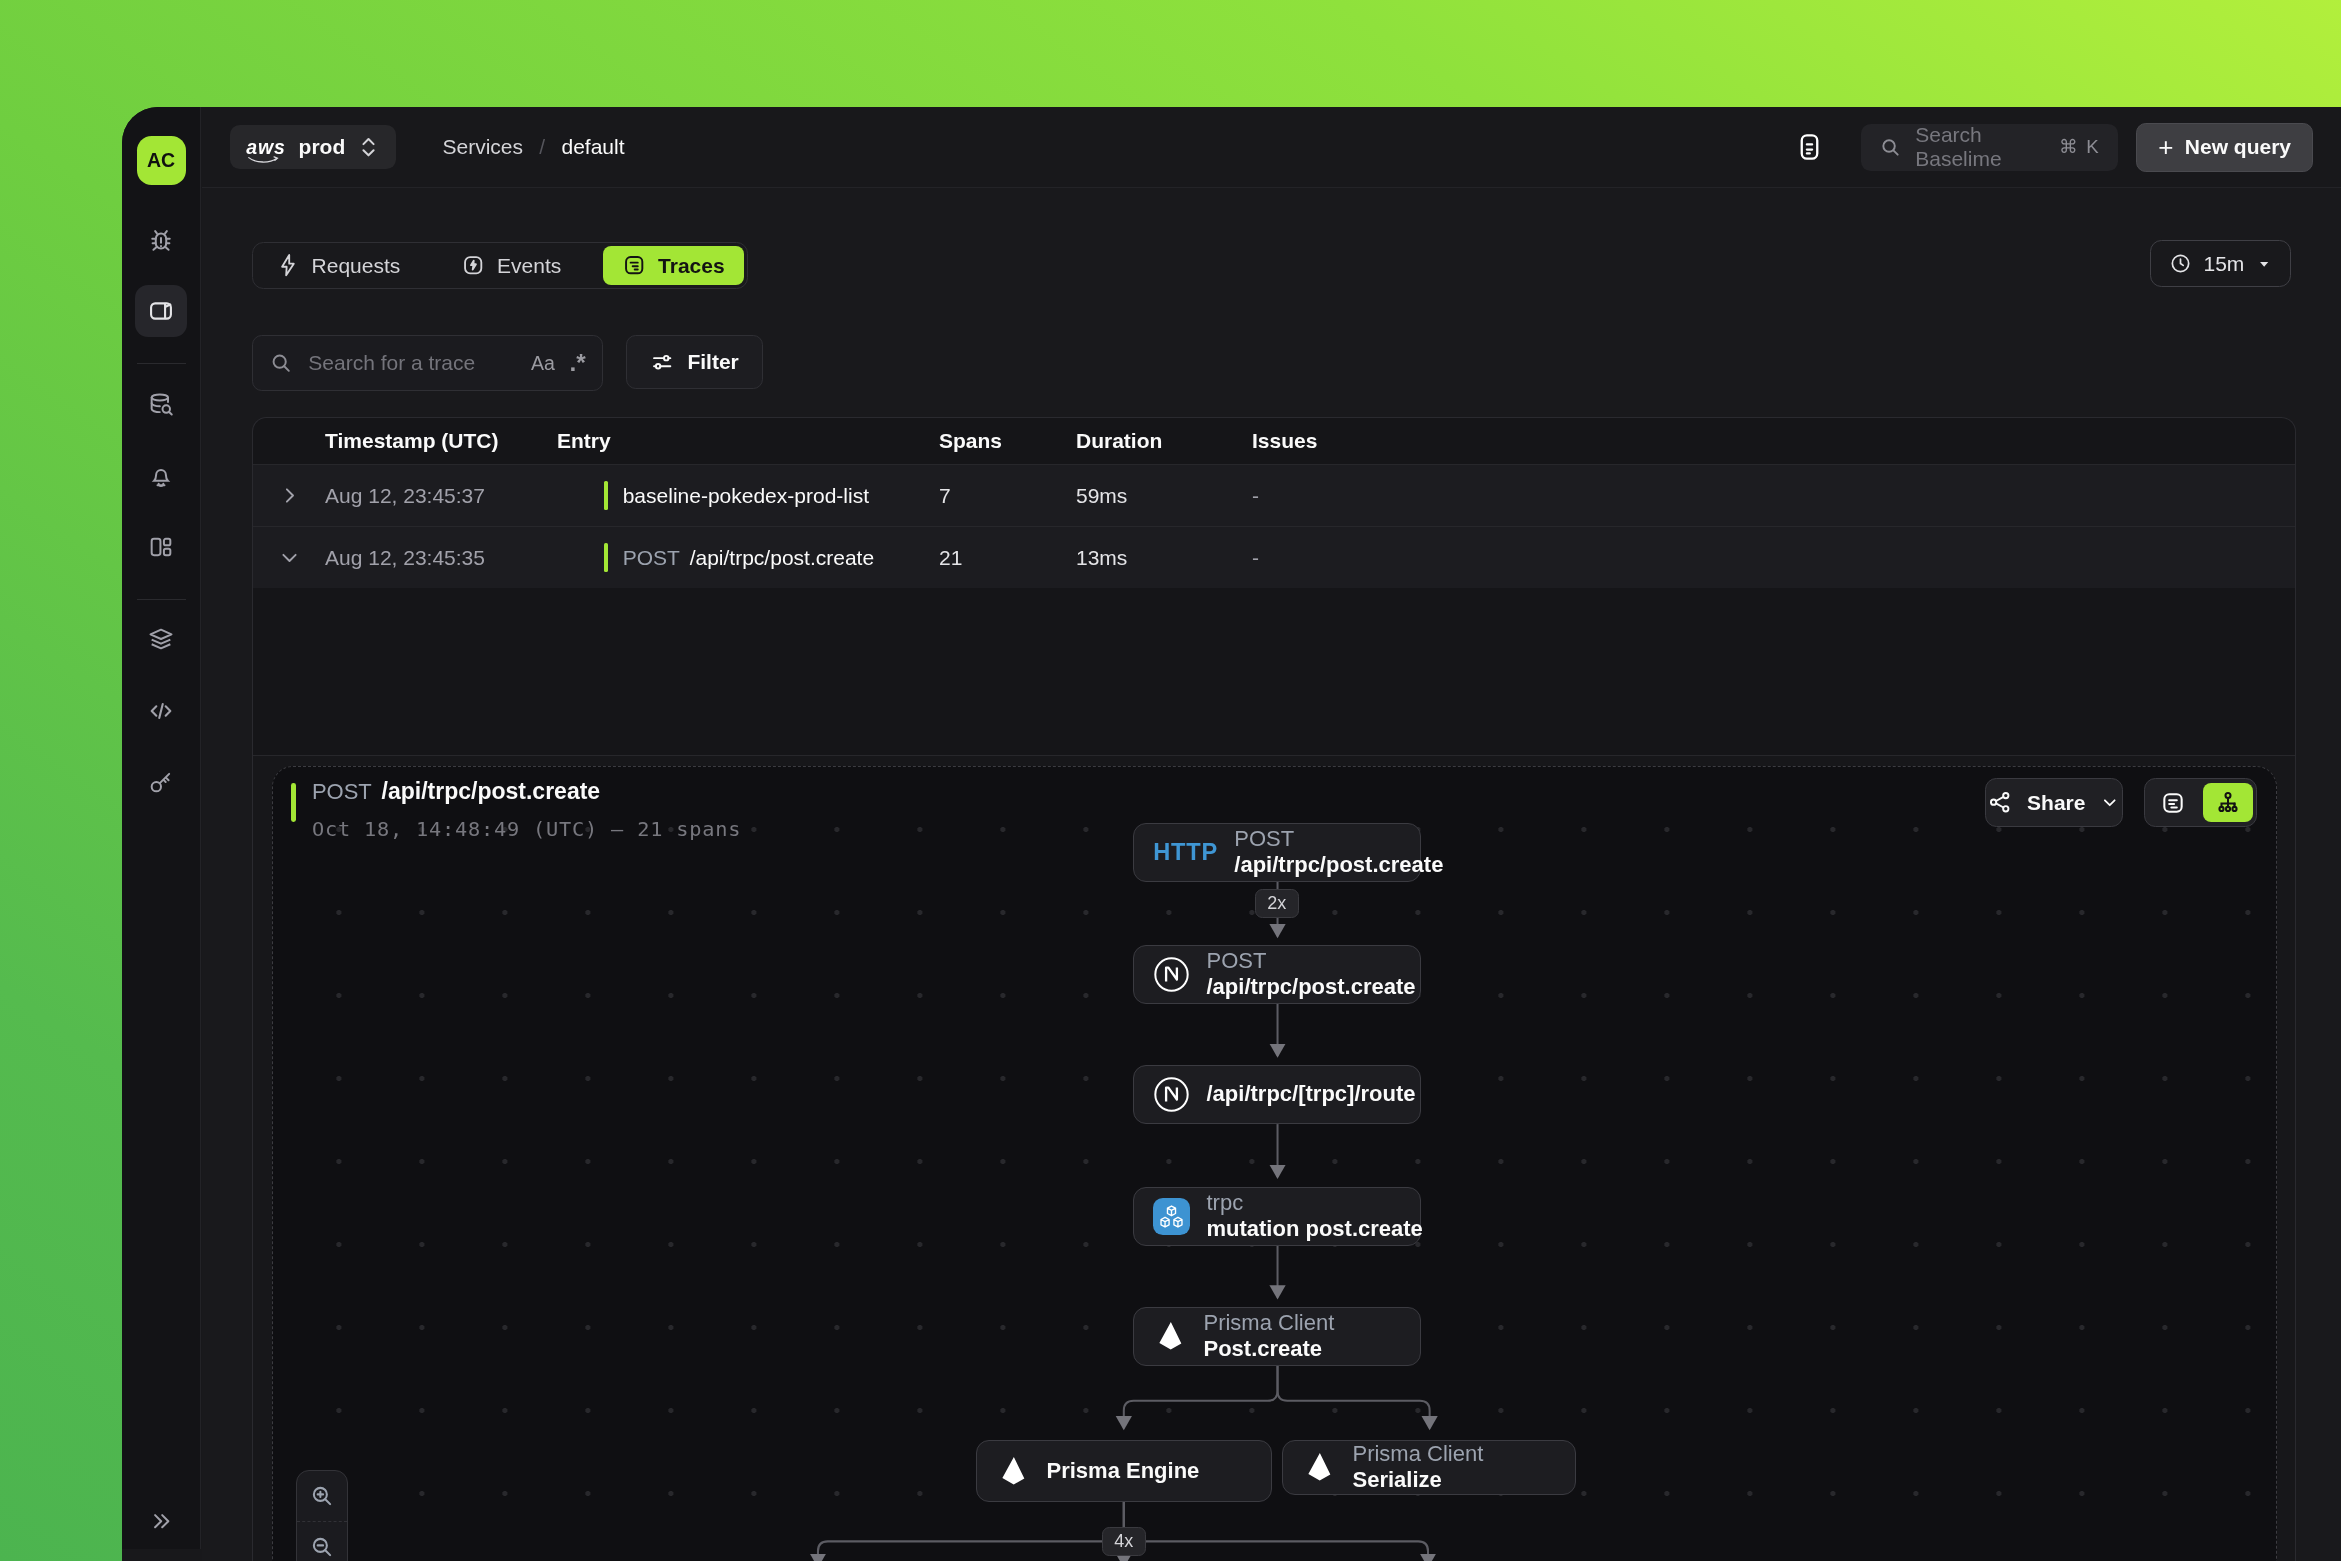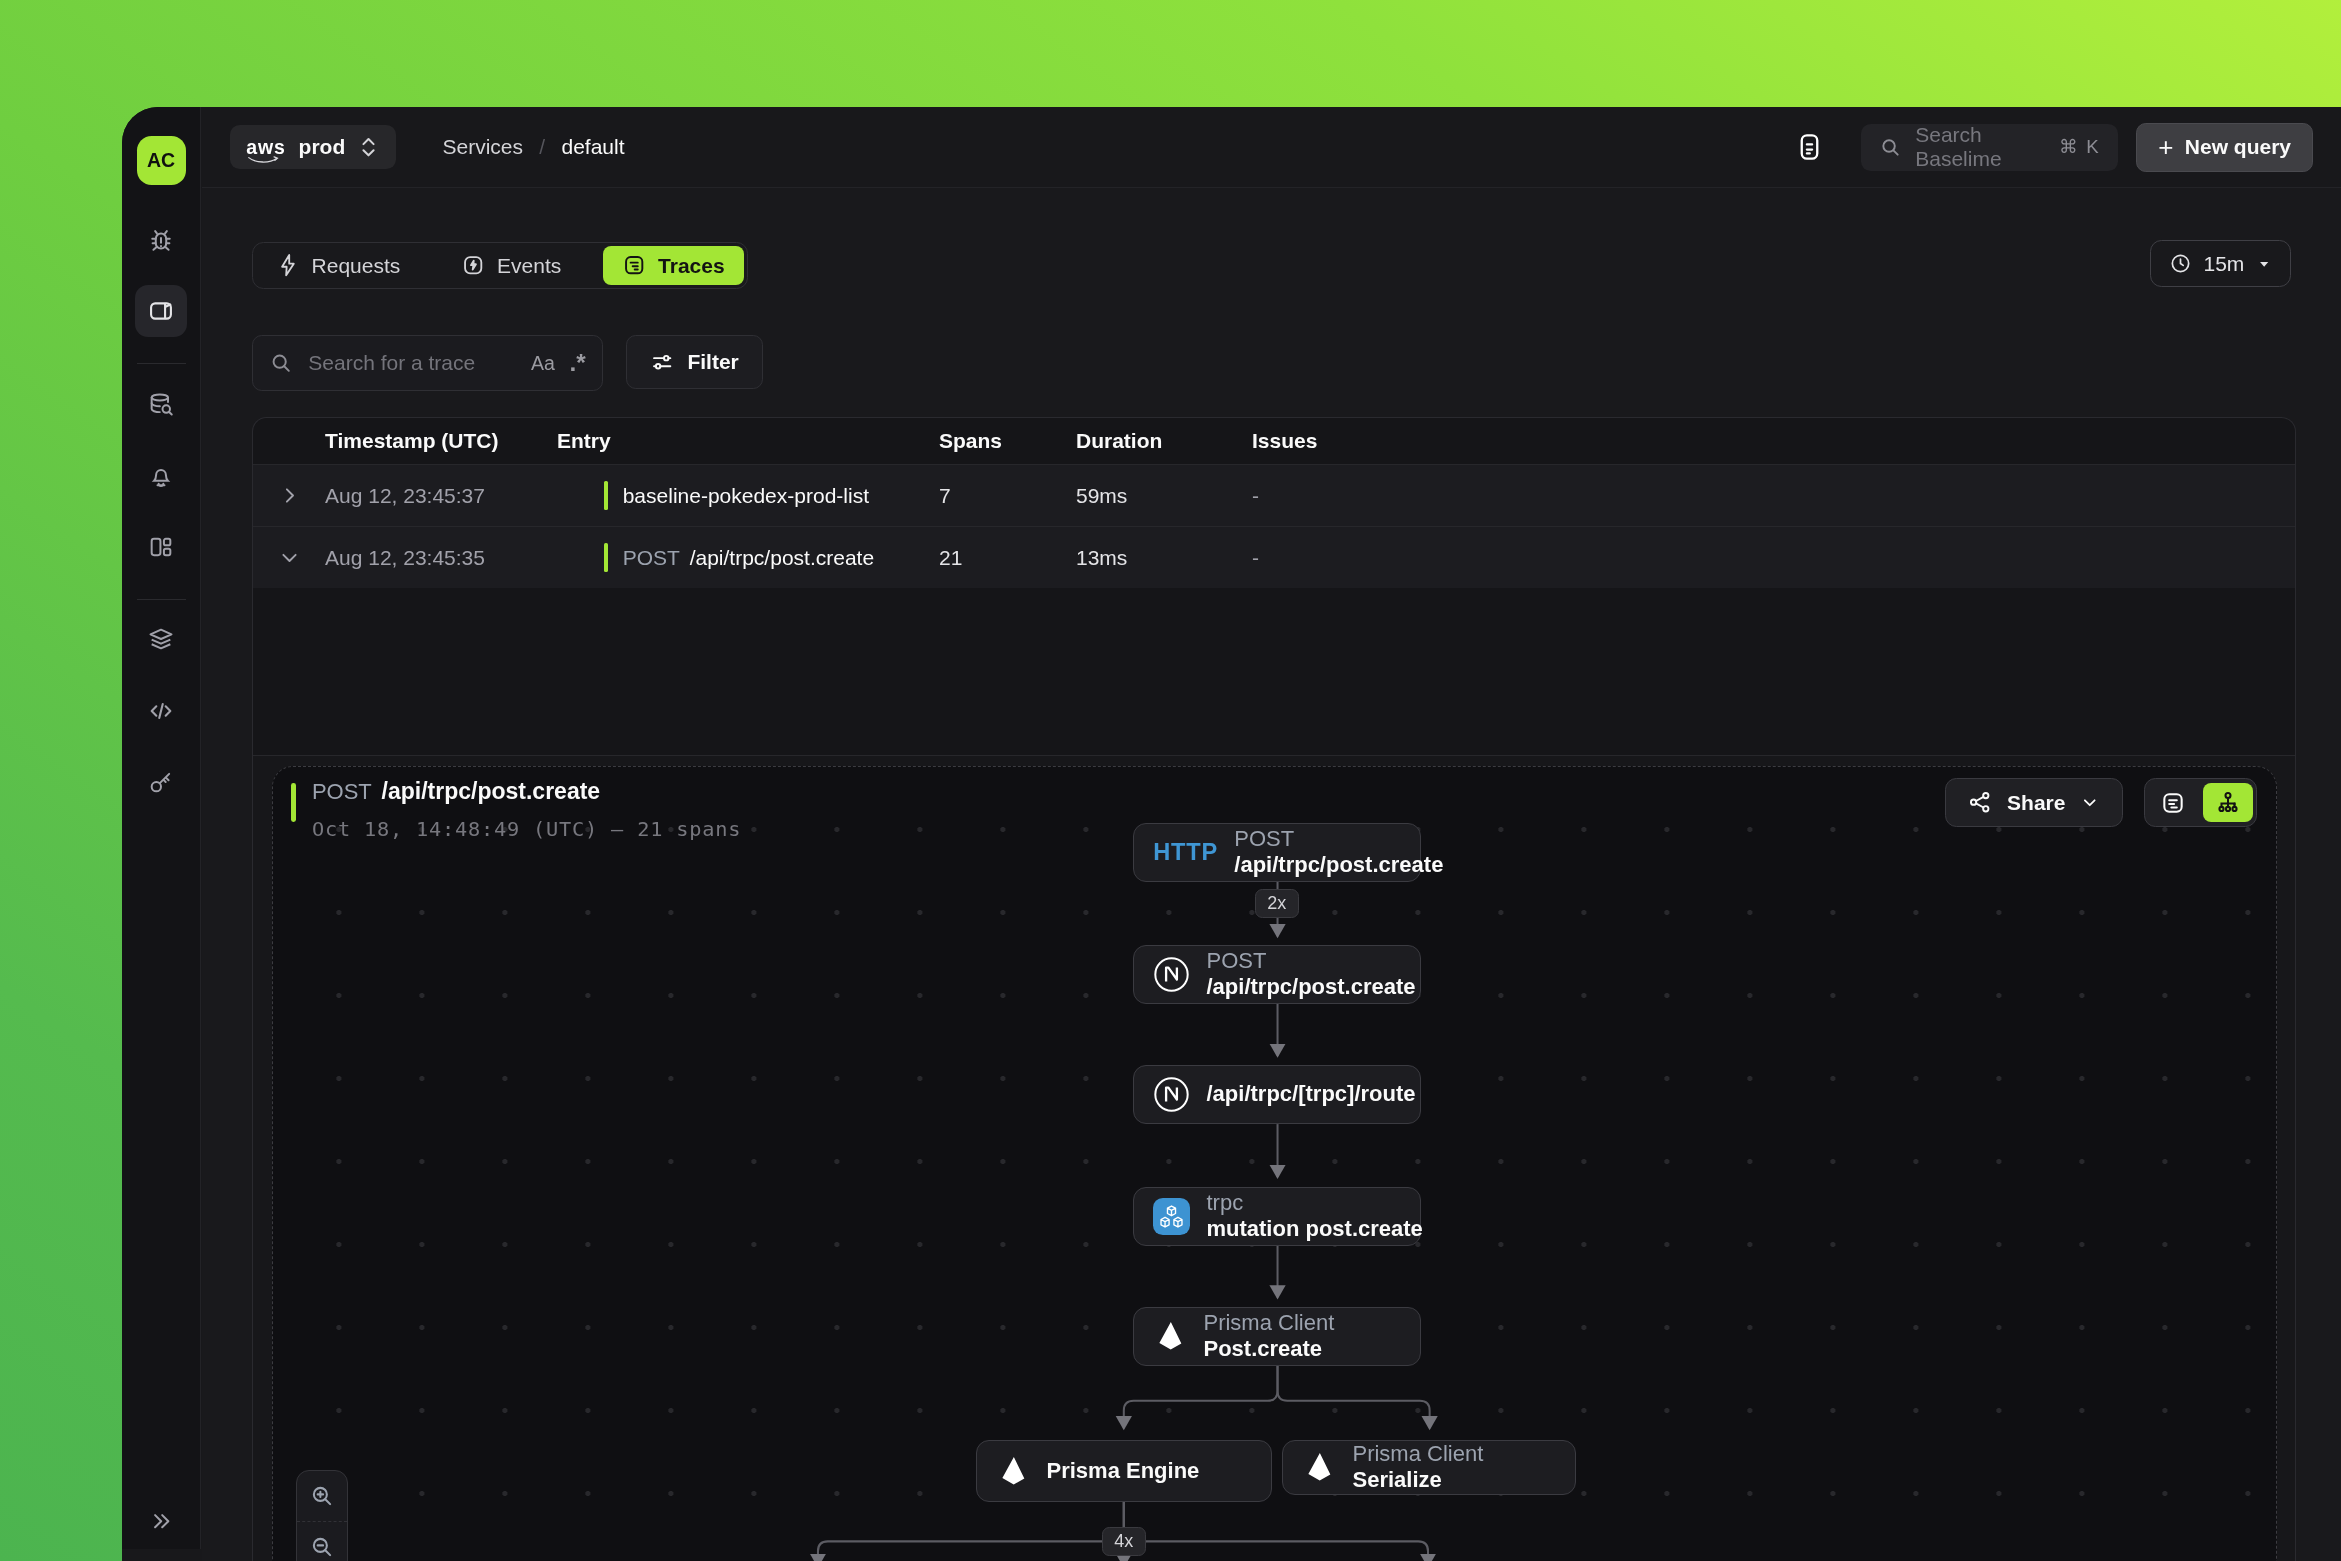--- a/index.html
+++ b/index.html
@@ -14,21 +14,21 @@
   .side-ic{position:absolute;left:19.5px;width:39px;height:39px;display:flex;align-items:center;justify-content:center;color:#a1a1aa;cursor:pointer;}
   .side-ic svg{width:28px;height:28px;}
   .side-active{position:absolute;left:13px;top:178px;width:52px;height:52px;border-radius:13px;background:#26262b;
     display:flex;align-items:center;justify-content:center;color:#e4e4e7;}
   .side-active svg{width:28px;height:28px;}
   .side-div{position:absolute;left:14.6px;width:49px;border-top:1.6px solid #2a2a2e;}
   
   .main{position:absolute;left:80px;top:0;right:0;bottom:0;background:#18181b;}
   .topbar{position:absolute;left:0;right:0;top:0;height:81px;border-bottom:1.6px solid #232327;display:flex;align-items:center;padding:0 28px;box-sizing:border-box;background:#18181b;}
   .env-pill{display:flex;align-items:center;gap:13px;background:#27272a;border-radius:9.8px;height:44px;padding:0 16.3px;cursor:pointer;}
-  .aws-logo{position:relative;color:#fff;font-weight:700;font-size:19.5px;letter-spacing:0.8px;}
+  .aws-logo{position:relative;color:#fff;font-weight:700;font-style:italic;font-size:19.5px;letter-spacing:0.8px;}
   .aws-logo svg{position:absolute;left:0.8px;bottom:-7.3px;width:33px;height:9.8px;}
   .env-name{color:#fafafa;font-size:21px;font-weight:600;}
   .breadcrumb{display:flex;align-items:center;gap:16.3px;margin-left:47px;font-size:21px;}
   .bc-a{color:#d4d4d8;cursor:pointer;}
   .bc-sep{color:#55555c;}
   .bc-b{color:#fafafa;}
   .top-spacer{flex:1;}
   .changelog{width:42px;height:50px;display:flex;align-items:center;justify-content:center;color:#fff;cursor:pointer;}
   .search-pill{display:flex;align-items:center;gap:13px;background:#232327;border-radius:9.8px;height:47px;width:257px;padding:0 18px;box-sizing:border-box;margin-left:31px;cursor:text;}
   .search-pill .ph{color:#77777e;font-size:21px;flex:1;}
@@ -63,21 +63,21 @@
   
   .expand-area{position:absolute;left:0;right:0;top:337px;bottom:0;background:#17171a;border-top:1.6px solid #27272b;}
   .panel{position:absolute;left:18.7px;top:9.8px;width:2005px;height:933px;background:#0f0f12;border:1.6px dashed #3c3c41;border-radius:21px;box-sizing:border-box;overflow:hidden;
     background-image:radial-gradient(#28282c 2.4px,transparent 2.4px);background-size:83px 83px;background-position:24.4px 21px;}
   .p-head{position:absolute;left:18px;top:11.4px;display:flex;gap:16.3px;}
   .p-gbar{width:4.9px;height:39px;border-radius:2.4px;background:#a3e635;margin-top:4.9px;}
   .p-title{font-size:23px;color:#fafafa;font-weight:600;}
   .p-title .method{font-weight:500;font-size:22px;}
   .p-sub{margin-top:11.4px;font-family:"DejaVu Sans Mono",monospace;font-size:20.3px;color:#77777e;letter-spacing:0.8px;}
   .p-actions{position:absolute;right:18.7px;top:11.4px;display:flex;gap:21px;align-items:center;}
-  .share-btn{display:flex;align-items:center;gap:14.6px;height:49px;padding:0 22px;background:#202024;border:1.6px solid #3a3a40;border-radius:11.4px;color:#fafafa;font-size:21px;font-weight:600;cursor:pointer;box-sizing:border-box;}
+  .share-btn{display:flex;align-items:center;gap:14.6px;height:49px;padding:0 2px;background:#202024;border:1.6px solid #3a3a40;border-radius:11.4px;color:#fafafa;font-size:21px;font-weight:600;cursor:pointer;box-sizing:border-box;}
   .view-toggle{display:flex;align-items:center;gap:4.9px;background:#202024;border:1.6px solid #3a3a40;border-radius:11.4px;height:49px;padding:3.3px;box-sizing:border-box;}
   .vt{width:50px;height:39px;border-radius:8.1px;display:flex;align-items:center;justify-content:center;color:#fafafa;cursor:pointer;}
   .vt.active{background:#a3e635;color:#131313;}
   .zoomctl{position:absolute;left:23px;top:703px;width:52px;background:#1b1b1f;border:1.6px solid #333338;border-radius:13px;box-sizing:border-box;overflow:hidden;}
   .zc{height:50px;display:flex;align-items:center;justify-content:center;color:#9ca3af;cursor:pointer;}
   .zc + .zc{border-top:1.6px dashed #313136;}
   
   .node{position:absolute;height:59px;background:#1d1d21;border:1.6px solid #3b3b41;border-radius:13px;display:flex;align-items:center;gap:16.3px;padding:0 19.5px;box-sizing:border-box;font-size:22px;cursor:pointer;}
   .node .pfx{color:#9ca3af;}
   .node .lbl{color:#fafafa;font-weight:600;white-space:nowrap;}

